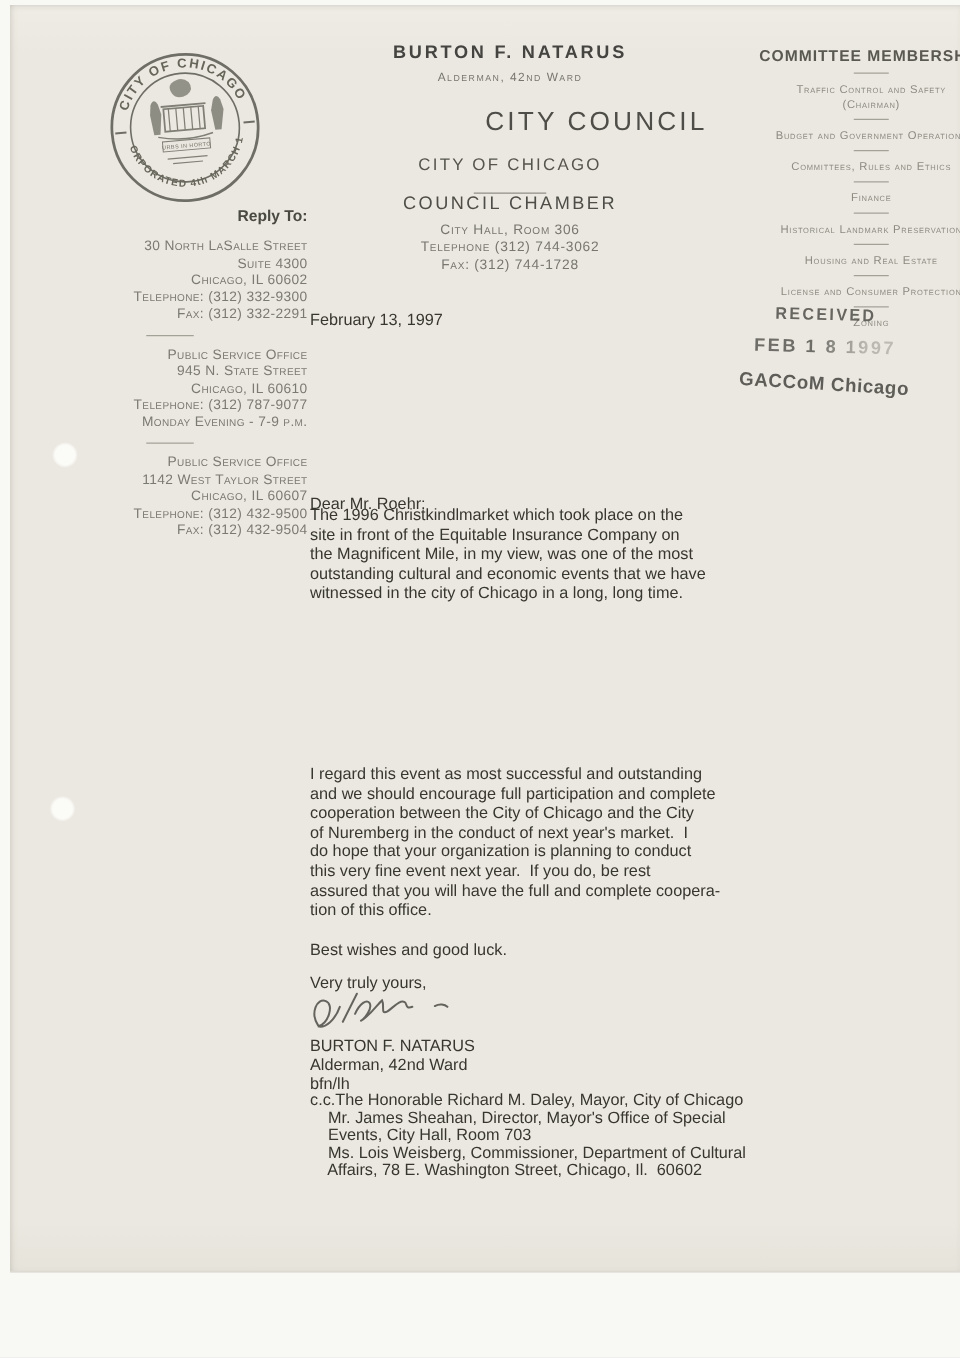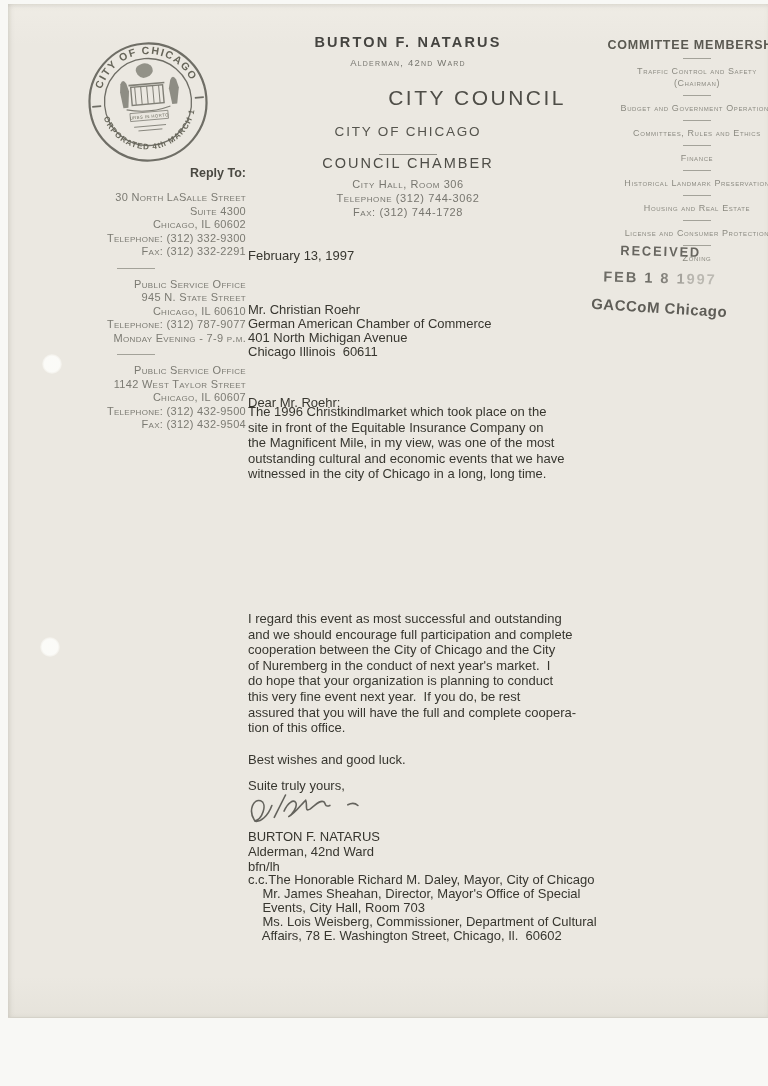--- a/index.html
+++ b/index.html
@@ -152,40 +152,36 @@
       <div class="cm-item">Zoning</div>
     </div>
 
     <div class="stamp">
       <div class="stamp-received">RECEIVED</div>
       <div class="stamp-date">FEB 1 8 1997</div>
       <div class="stamp-org">GACCoM Chicago</div>
     </div>
 
     <div class="typed t-date">February 13, 1997</div>
-    <div class="typed t-recipient">Mr. Christian Roehr
-German American Chamber of Commerce
-401 North Michigan Avenue
-Chicago Illinois  60611</div>
     <div class="typed t-salutation">Dear Mr. Roehr:</div>
     <div class="typed t-para1">The 1996 Christkindlmarket which took place on the
 site in front of the Equitable Insurance Company on
 the Magnificent Mile, in my view, was one of the most
 outstanding cultural and economic events that we have
 witnessed in the city of Chicago in a long, long time.</div>
     <div class="typed t-para3">I regard this event as most successful and outstanding
 and we should encourage full participation and complete
 cooperation between the City of Chicago and the City
 of Nuremberg in the conduct of next year's market.  I
 do hope that your organization is planning to conduct
 this very fine event next year.  If you do, be rest
 assured that you will have the full and complete coopera-
 tion of this office.</div>
     <div class="typed t-closing1">Best wishes and good luck.</div>
-    <div class="typed t-closing2">Suite truly yours,</div>
+    <div class="typed t-closing2">Very truly yours,</div>
 
     <svg class="signature" width="140" height="42" viewBox="0 0 140 42">
       <path d="M10 30 C4 20 10 8 17 11 C24 14 18 30 10 31 C16 33 24 26 28 16
                M30 28 L42 6
                M40 22 C44 14 50 10 52 14 C54 18 48 26 44 28 C52 24 58 15 62 12
                C64 16 60 24 66 21 C72 17 76 12 80 14 C82 15 80 20 86 18
                M104 18 C108 16 112 17 114 19" fill="none" stroke="#4c4b45" stroke-width="1.6" stroke-linecap="round" opacity=".85"></path>
     </svg>
 
     <div class="typed t-signer">BURTON F. NATARUS

